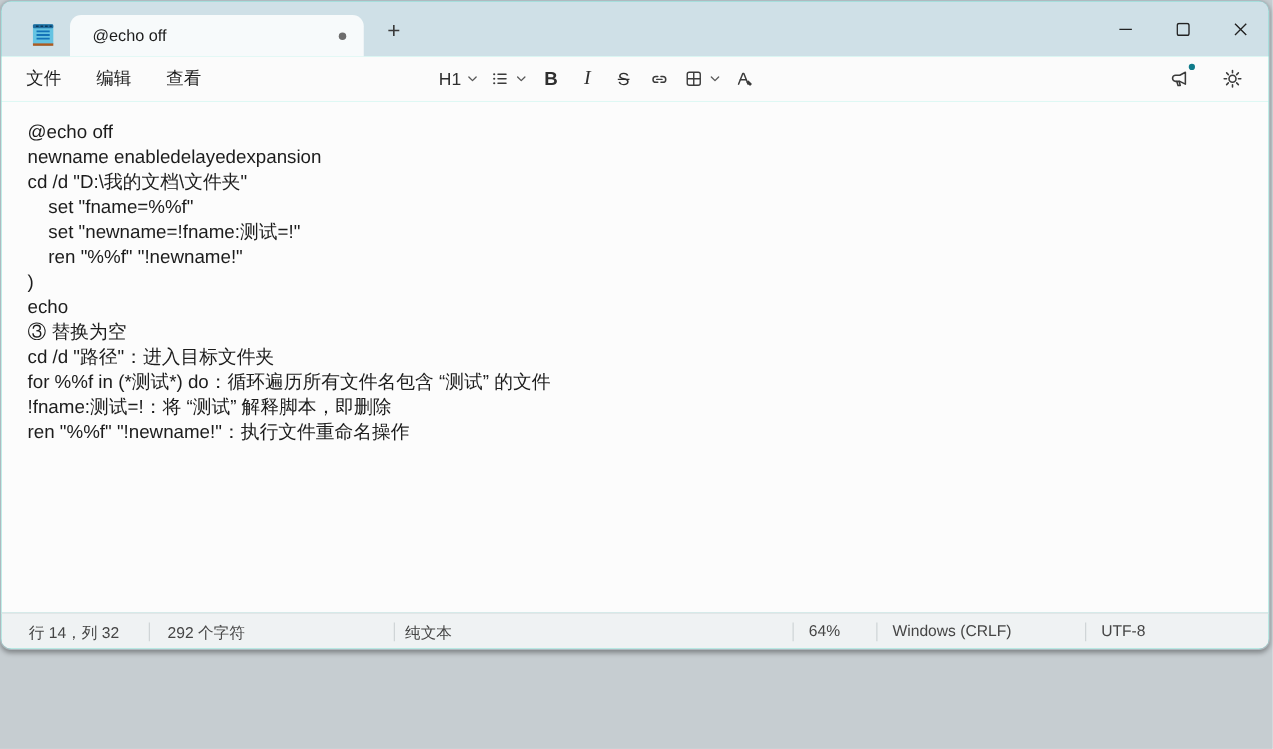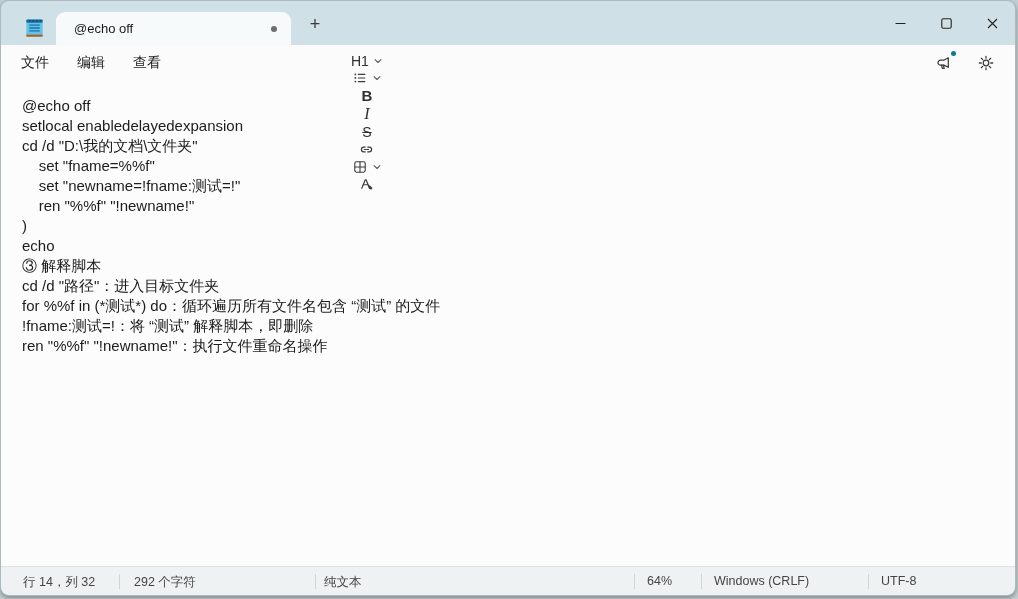--- a/index.html
+++ b/index.html
@@ -1,18 +1,18 @@
 <!DOCTYPE html>
 <html><head>
 <meta charset="utf-8">
 <style>
   * { margin:0; padding:0; box-sizing:border-box; }
   html,body { width:1018px; height:599px; background:#c6cdd1; font-family:"Liberation Sans", sans-serif; }
   .window {
-    position:absolute; top:0; left:1; width:1016px; height:596px;
+    position:absolute; top:0; left:1; width:1016px; height:520px;
     border-radius:9px; overflow:hidden; background:#5eead4;
     border:1px solid #aeb9bf; box-shadow:0 2px 4px rgba(0,0,0,.35);
     display:flex; flex-direction:column;
   }
   
   .titlebar { position:relative; height:44px; background:#cfe0e7; flex:0 0 auto; }
   .app-icon { position:absolute; left:22px; top:15px; width:23px; height:24px; }
   .tab {
     position:absolute; left:55px; bottom:0; width:235px; height:33px;
     background:#f7fafb; border-radius:9px 9px 0 0;
@@ -24,21 +24,21 @@
     position:absolute; left:297px; top:8px; width:34px; height:30px;
     display:flex; align-items:center; justify-content:center;
     font-size:18px; font-weight:300; color:#3a3a3a; border-radius:5px;
   }
   .win-controls { position:absolute; right:0; top:0; height:44px; display:flex; }
   .win-btn { width:46px; height:44px; display:flex; align-items:center; justify-content:center; }
   
   .cmdbar { position:relative; height:36px; background:#fbfbfb; flex:0 0 auto; display:flex; align-items:center; }
   .menus { display:flex; padding-left:10px; gap:8px; }
   .menu-item { font-size:14px; color:#1b1b1b; padding:5px 10px; border-radius:5px; }
-  .fmtbar { position:absolute; left:346px; top:8px; height:36px; display:flex; align-items:center; gap:1px;flex-direction:column; }
+  .fmtbar { position:absolute; left:346px; top:0; height:36px; display:flex; align-items:center; gap:1px; }
   .tool-btn {
     min-width:28px; height:28px; padding:0 4px; border-radius:5px;
     display:flex; align-items:center; justify-content:center; gap:4px;
     color:#2f2f2f; font-size:14px;
   }
   .tool-label-bold { font-weight:700; font-size:15px; }
   .tool-label-italic { font-family:"Liberation Serif", serif; font-style:italic; font-size:16px; }
   .tool-label-strike { text-decoration:line-through; font-size:14px; }
   .right-icons { position:absolute; right:14px; top:0; height:36px; display:flex; align-items:center; gap:12px; }
   .icon-btn { position:relative; width:30px; height:30px; border-radius:5px; display:flex; align-items:center; justify-content:center; }
@@ -216,28 +216,28 @@
               <path d="M10 2.6v2.1M10 15.3v2.1M2.6 10h2.1M15.3 10h2.1M4.8 4.8l1.5 1.5M13.7 13.7l1.5 1.5M15.2 4.8l-1.5 1.5M6.3 13.7l-1.5 1.5"></path>
             </g>
           </svg>
         </span>
       </div>
     </div>
   </div>
 
   <div class="editor">
     <div class="editor-line">@echo off</div>
-    <div class="editor-line">setlocal enabledelayedexpansion</div>
+    <div class="editor-line">newname enabledelayedexpansion</div>
     <div class="editor-line">cd /d "D:\我的文档\文件夹"</div>
     <div class="editor-line">    set "fname=%%f"</div>
     <div class="editor-line">    set "newname=!fname:测试=!"</div>
     <div class="editor-line">    ren "%%f" "!newname!"</div>
     <div class="editor-line">)</div>
     <div class="editor-line">echo</div>
-    <div class="editor-line">③ 解释脚本</div>
+    <div class="editor-line">③ 替换为空</div>
     <div class="editor-line">cd /d "路径"：进入目标文件夹</div>
     <div class="editor-line">for %%f in (*测试*) do：循环遍历所有文件名包含 “测试” 的文件</div>
     <div class="editor-line">!fname:测试=!：将 “测试” 解释脚本，即删除</div>
     <div class="editor-line">ren "%%f" "!newname!"：执行文件重命名操作</div>
   </div>
 
   <div class="statusbar">
     <span class="seg" style="left:22px">行 14，列 32</span>
     <span class="divider" style="left:118px"></span>
     <span class="seg" style="left:133px">292 个字符</span>

